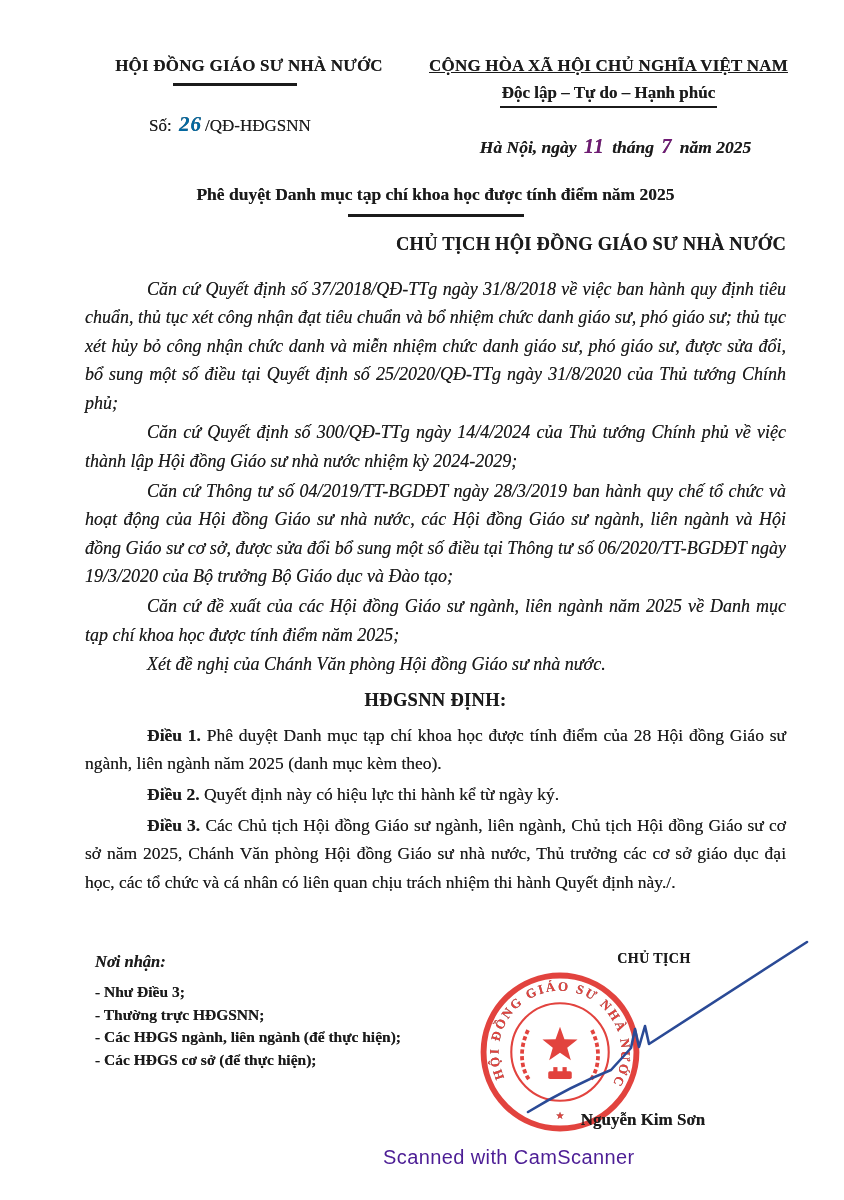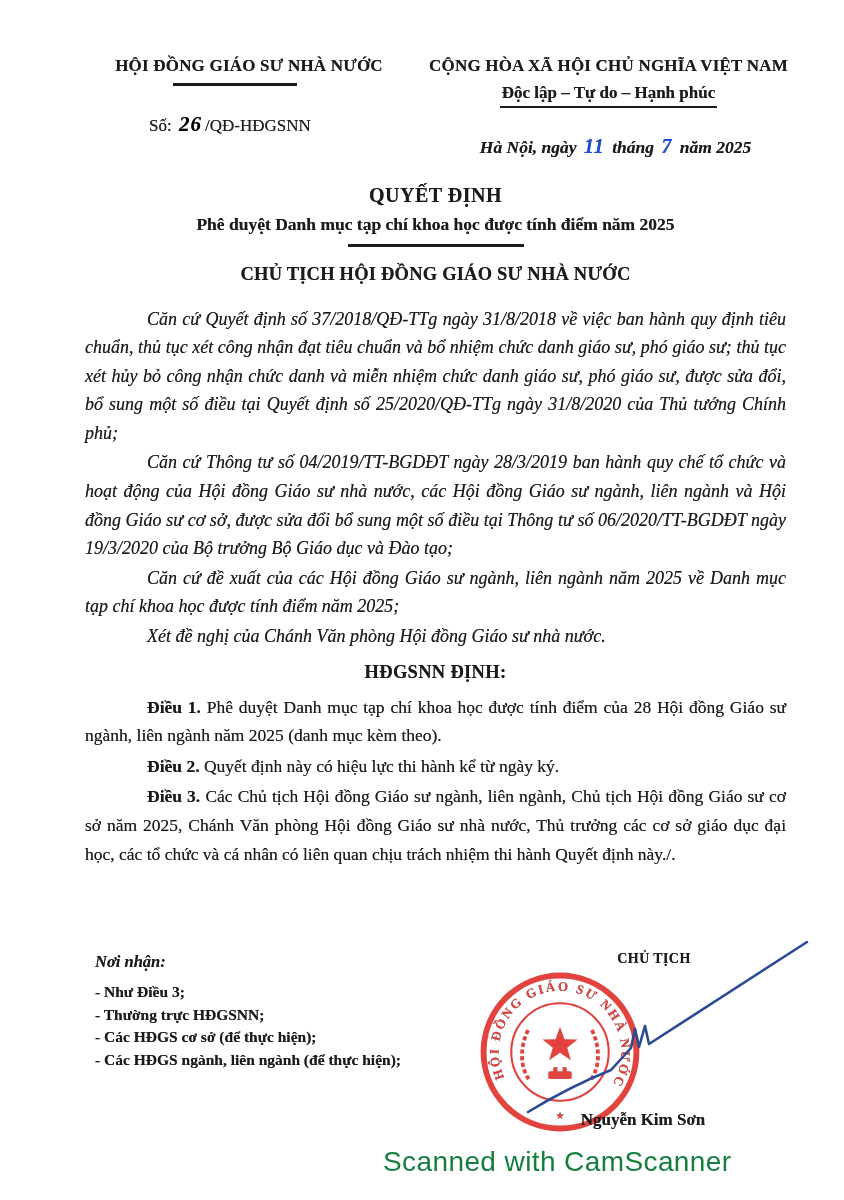--- a/index.html
+++ b/index.html
@@ -13,31 +13,31 @@
     color:#1b1b1b;
   }
   .sheet{position:absolute;inset:0;text-shadow:0 0 .45px rgba(20,20,20,.65);}
   
   .doc-header{display:flex;padding:56px 40px 0 85px;}
   .hdr-left{flex:0 0 328px;text-align:center;}
   .hdr-right{flex:1;text-align:center;}
   .org{font-weight:bold;font-size:17px;letter-spacing:.2px;}
   .org-rule{width:124px;height:2.5px;background:#1b1b1b;margin:7px auto 0;transform:translateX(-14px);}
   .doc-number{margin-top:26px;text-align:left;padding-left:64px;font-size:17px;}
-  .nation{font-weight:bold;font-size:17px;letter-spacing:.2px;}
+  .nation{font-weight:bold;font-size:17px;letter-spacing:.2px;text-decoration:underline;}
   .motto{display:inline-block;font-weight:bold;font-size:17px;margin-top:7px;padding:0 2px 3px;border-bottom:2.5px solid #1b1b1b;}
   .date-line{margin-top:27px;font-style:italic;font-weight:bold;font-size:17.5px;padding-left:14px;}
-  .hand{font-style:italic;font-weight:bold;color:#000000;font-size:21px;letter-spacing:1px;padding:0 3px;}
-  .hand.dark{color:#1d4ed8;font-size:20px;}
+  .hand{font-style:italic;font-weight:bold;color:#0369a1;font-size:21px;letter-spacing:1px;padding:0 3px;}
+  .hand.dark{color:#701a75;font-size:20px;}
   
   .title-block{text-align:center;margin:26px 58px 0 85px;}
   .h-decree{font-size:20px;font-weight:bold;margin:0;letter-spacing:.5px;}
   .h-sub{font-size:17.5px;font-weight:bold;margin:7px 0 0;}
   .title-rule{width:176px;height:2.5px;background:#1b1b1b;margin:9px auto 0;}
-  .h-authority{font-size:18.5px;font-weight:bold;margin:17px 0 0;letter-spacing:.2px;}
+  .h-authority{font-size:18.5px;font-weight:bold;margin:17px 0 0;letter-spacing:.2px;text-align:right;}
   
   .preamble,.articles{margin:0 58px 0 85px;}
   .preamble{margin-top:20px;}
   .preamble p{
     margin:0 0 1px;font-style:italic;font-size:18px;line-height:28.6px;
     text-align:justify;text-indent:62px;
   }
   .decides{font-size:18.5px;font-weight:bold;text-align:center;margin:11px 58px 10px 85px;letter-spacing:.3px;}
   .articles p{
     margin:0 0 2px;font-size:17.5px;line-height:28.6px;
@@ -48,21 +48,21 @@
   .recipients{position:absolute;left:95px;top:952px;font-size:15.5px;}
   .recipients .rec-label{font-weight:bold;font-style:italic;font-size:16.5px;margin-bottom:9px;}
   .recipients .rec-item{font-weight:bold;line-height:22.5px;}
   .sign-title{position:absolute;left:554px;top:951px;width:200px;text-align:center;font-weight:bold;font-size:14px;letter-spacing:.4px;}
   .seal{position:absolute;left:476px;top:968px;width:168px;height:168px;opacity:.93;}
   .signature{position:absolute;left:518px;top:930px;width:302px;height:192px;}
   .sign-name{position:absolute;left:543px;top:1110px;width:200px;text-align:center;font-weight:bold;font-size:17px;}
   .watermark{
     position:absolute;left:383px;top:1146px;
     font-family:"Liberation Sans","DejaVu Sans",sans-serif;
-    font-size:28px;color:#15803d;letter-spacing:.4px;text-shadow:none;
+    font-size:20px;color:#4c1d95;letter-spacing:.4px;text-shadow:none;
   }
 </style>
 </head>
 <body>
 
 <div class="page">
   <div class="sheet">
 
     <header class="doc-header">
       <div class="hdr-left">
@@ -71,47 +71,47 @@
         <div class="doc-number"><span>Số:</span> <span class="hand">26</span><span>/QĐ-HĐGSNN</span></div>
       </div>
       <div class="hdr-right">
         <div class="nation">CỘNG HÒA XÃ HỘI CHỦ NGHĨA VIỆT NAM</div>
         <div><span class="motto">Độc lập – Tự do – Hạnh phúc</span></div>
         <div class="date-line"><span>Hà Nội, ngày</span> <span class="hand dark">11</span> <span>tháng</span> <span class="hand dark">7</span> <span>năm 2025</span></div>
       </div>
     </header>
 
     <section class="title-block">
-      <h1 class="h-decree">QUYẾT ĐỊNH</h1>
       <h2 class="h-sub">Phê duyệt Danh mục tạp chí khoa học được tính điểm năm 2025</h2>
       <div class="title-rule"></div>
       <h3 class="h-authority">CHỦ TỊCH HỘI ĐỒNG GIÁO SƯ NHÀ NƯỚC</h3>
     </section>
 
     <section class="preamble">
       <p>Căn cứ Quyết định số 37/2018/QĐ-TTg ngày 31/8/2018 về việc ban hành quy định tiêu chuẩn, thủ tục xét công nhận đạt tiêu chuẩn và bổ nhiệm chức danh giáo sư, phó giáo sư; thủ tục xét hủy bỏ công nhận chức danh và miễn nhiệm chức danh giáo sư, phó giáo sư, được sửa đổi, bổ sung một số điều tại Quyết định số 25/2020/QĐ-TTg ngày 31/8/2020 của Thủ tướng Chính phủ;</p>
+      <p>Căn cứ Quyết định số 300/QĐ-TTg ngày 14/4/2024 của Thủ tướng Chính phủ về việc thành lập Hội đồng Giáo sư nhà nước nhiệm kỳ 2024-2029;</p>
       <p>Căn cứ Thông tư số 04/2019/TT-BGDĐT ngày 28/3/2019 ban hành quy chế tổ chức và hoạt động của Hội đồng Giáo sư nhà nước, các Hội đồng Giáo sư ngành, liên ngành và Hội đồng Giáo sư cơ sở, được sửa đổi bổ sung một số điều tại Thông tư số 06/2020/TT-BGDĐT ngày 19/3/2020 của Bộ trưởng Bộ Giáo dục và Đào tạo;</p>
       <p>Căn cứ đề xuất của các Hội đồng Giáo sư ngành, liên ngành năm 2025 về Danh mục tạp chí khoa học được tính điểm năm 2025;</p>
       <p>Xét đề nghị của Chánh Văn phòng Hội đồng Giáo sư nhà nước.</p>
     </section>
 
     <h4 class="decides">HĐGSNN ĐỊNH:</h4>
 
     <section class="articles">
       <p><span class="lbl">Điều 1.</span> <span>Phê duyệt Danh mục tạp chí khoa học được tính điểm của 28 Hội đồng Giáo sư ngành, liên ngành năm 2025 (danh mục kèm theo).</span></p>
       <p><span class="lbl">Điều 2.</span> <span>Quyết định này có hiệu lực thi hành kể từ ngày ký.</span></p>
       <p><span class="lbl">Điều 3.</span> <span>Các Chủ tịch Hội đồng Giáo sư ngành, liên ngành, Chủ tịch Hội đồng Giáo sư cơ sở năm 2025, Chánh Văn phòng Hội đồng Giáo sư nhà nước, Thủ trưởng các cơ sở giáo dục đại học, các tổ chức và cá nhân có liên quan chịu trách nhiệm thi hành Quyết định này./.</span></p>
     </section>
 
     <div class="recipients">
       <div class="rec-label">Nơi nhận:</div>
       <div class="rec-item">- Như Điều 3;</div>
       <div class="rec-item">- Thường trực HĐGSNN;</div>
+      <div class="rec-item">- Các HĐGS ngành, liên ngành (để thực hiện);</div>
       <div class="rec-item">- Các HĐGS cơ sở (để thực hiện);</div>
-      <div class="rec-item">- Các HĐGS ngành, liên ngành (để thực hiện);</div>
     </div>
 
     <div class="sign-title">CHỦ TỊCH</div>
 
     <svg class="seal" viewBox="0 0 200 200" aria-hidden="true">
       <g fill="none" stroke="#e03530">
         <circle cx="100" cy="100" r="91" stroke-width="7"></circle>
         <circle cx="100" cy="100" r="58" stroke-width="2.5"></circle>
         <path d="M 62,74 C 52,94 52,118 64,134" stroke-width="4.5" stroke-dasharray="5,3"></path>
         <path d="M 138,74 C 148,94 148,118 136,134" stroke-width="4.5" stroke-dasharray="5,3"></path>

